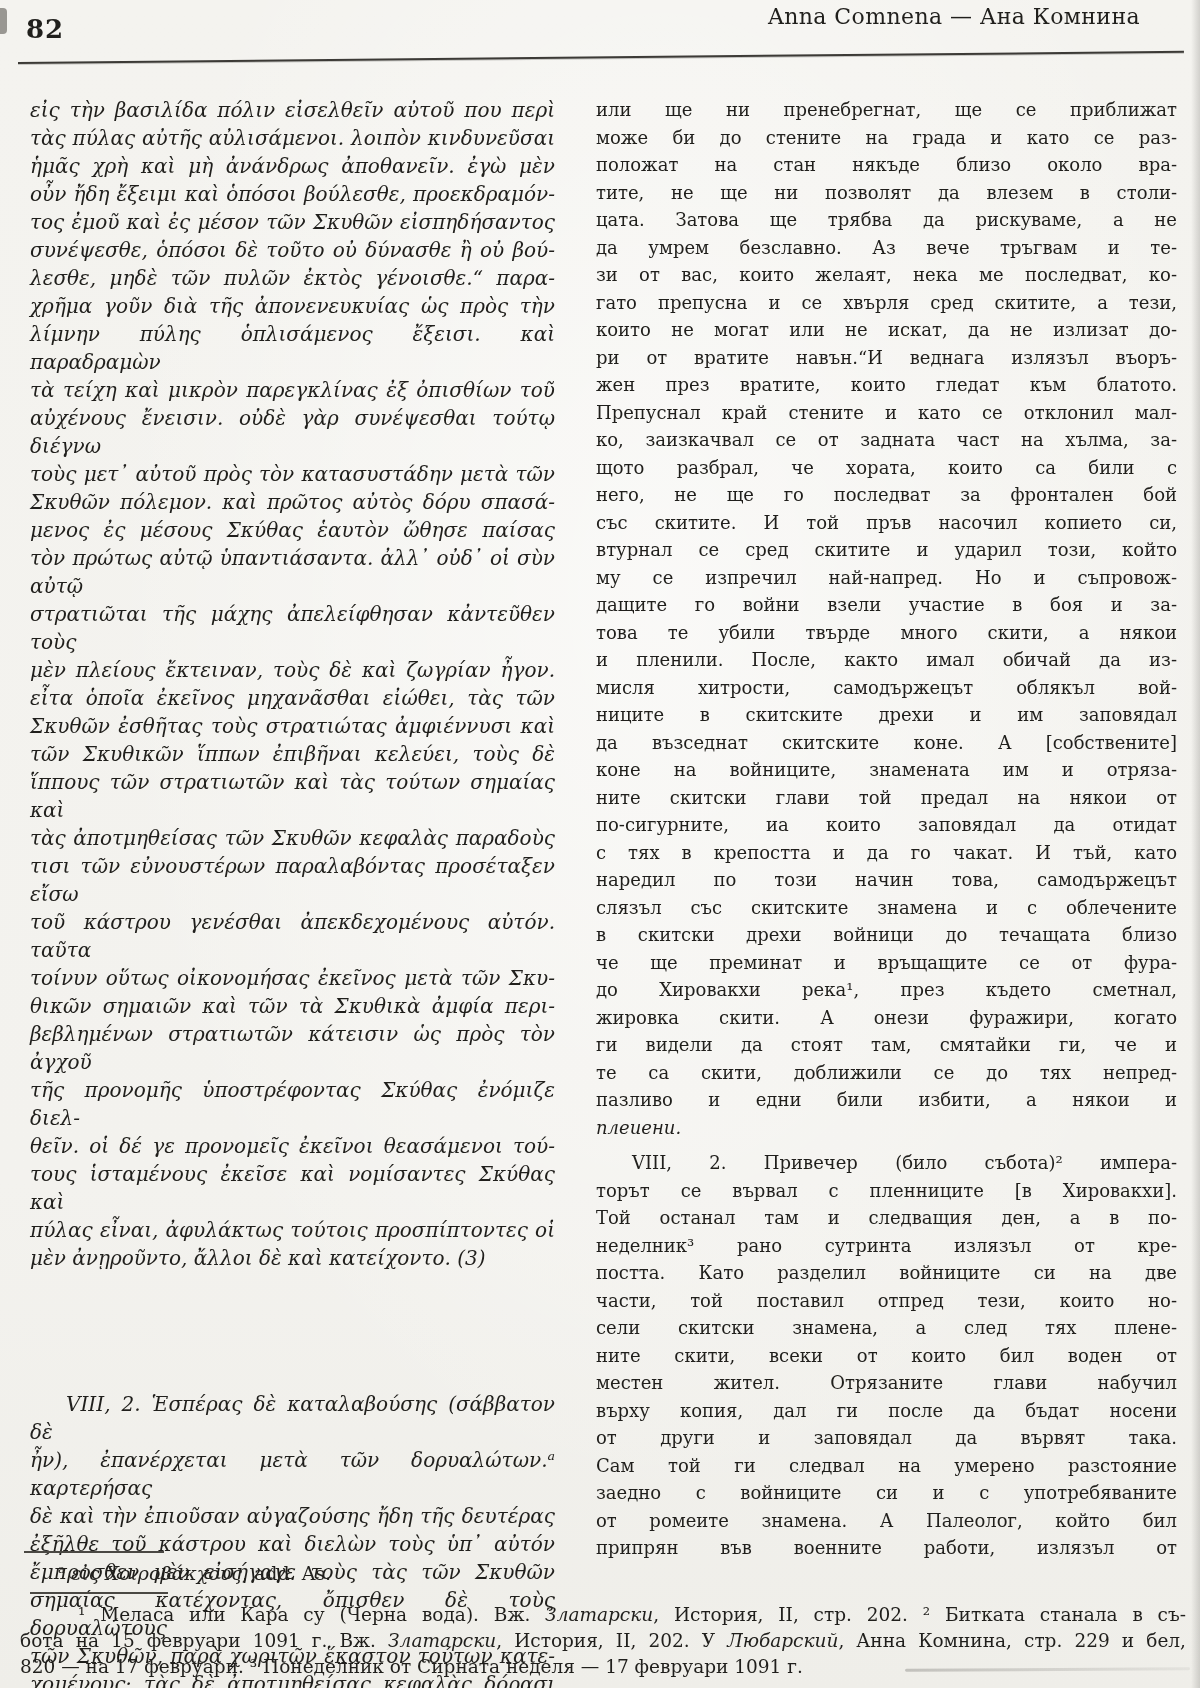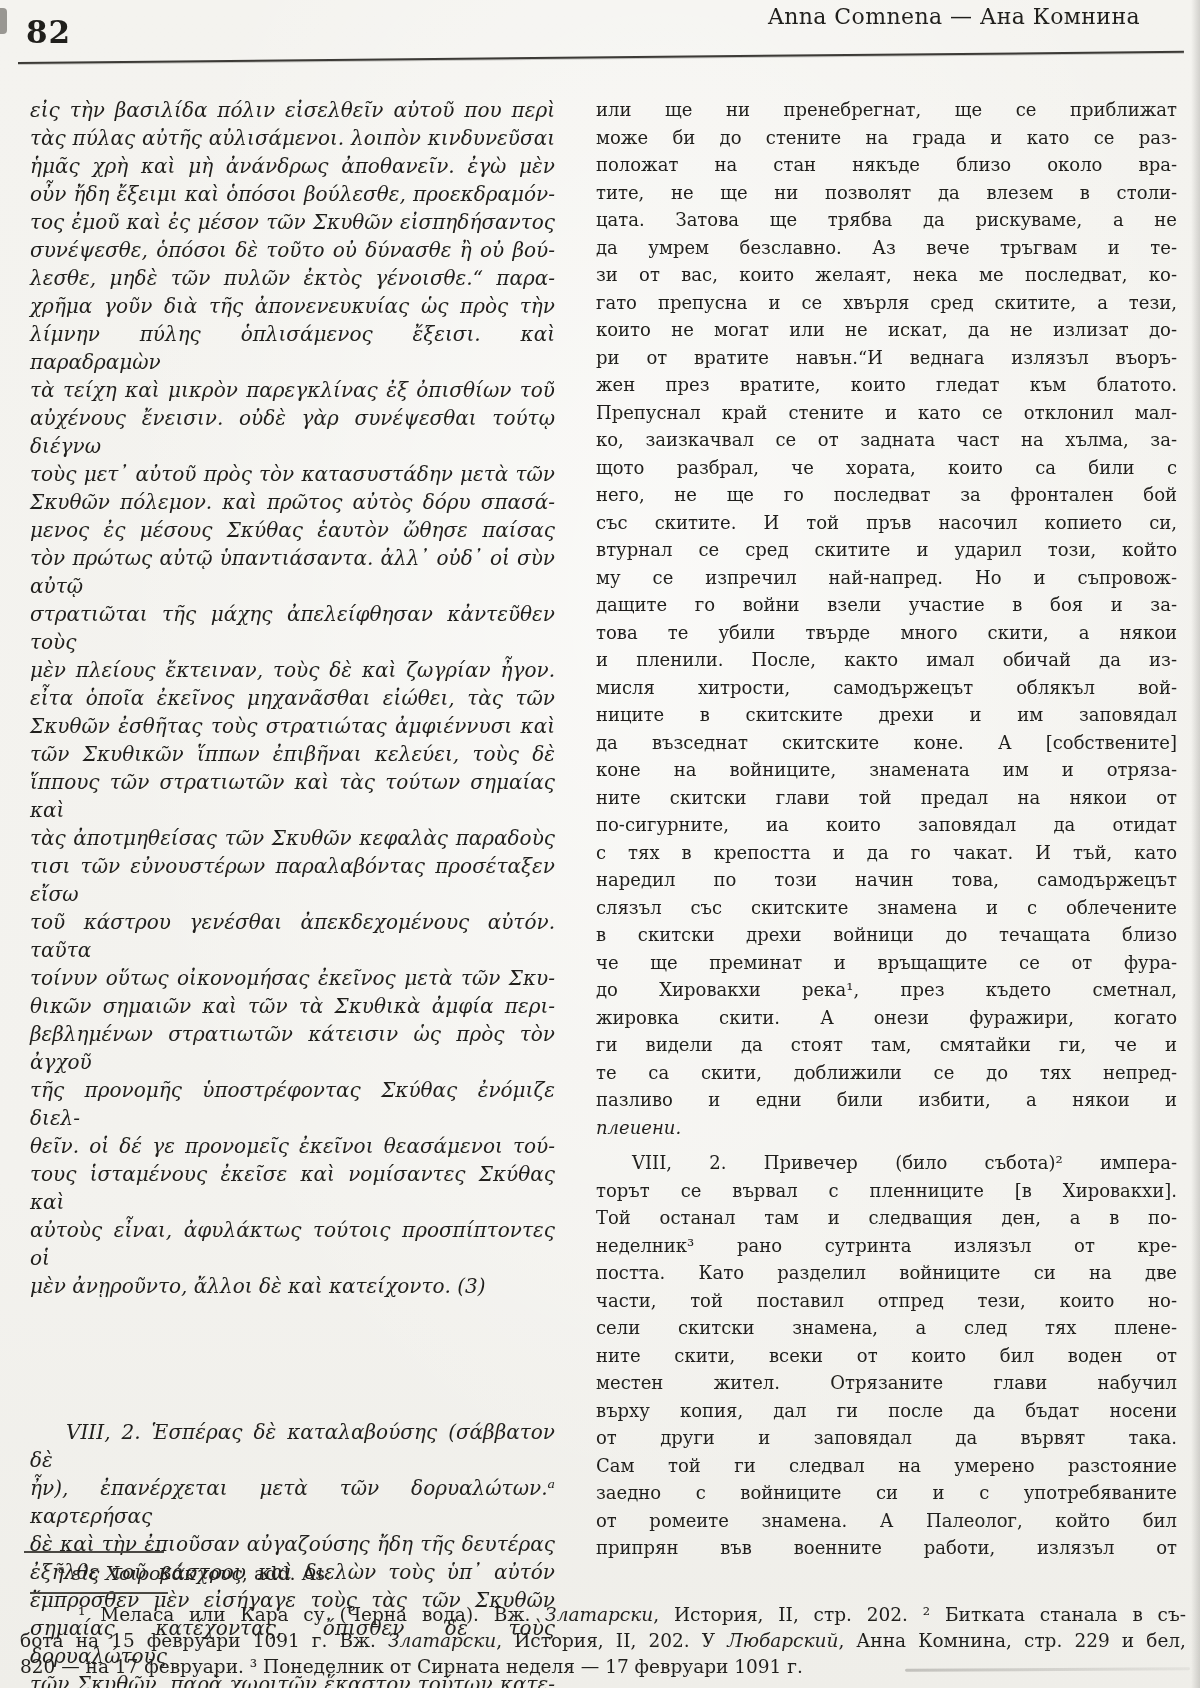--- a/index.html
+++ b/index.html
@@ -11,21 +11,21 @@
     font-family:"DejaVu Serif","DejaVu Sans",serif;
     color:#201f1c;
   }
   
   .edge-right{position:absolute;right:0;top:0;width:9px;height:100%;
     background:linear-gradient(90deg,rgba(70,68,64,0) 0%,rgba(70,68,64,.20) 100%);}
   .corner-mark{position:absolute;left:0;top:8px;width:7px;height:26px;background:#4e4b46;opacity:.55;border-radius:0 4px 4px 0;}
   .bottom-smudge{position:absolute;left:905px;top:1668px;width:285px;height:3px;border-radius:2px;
     background:linear-gradient(90deg,rgba(90,88,84,.30),rgba(90,88,84,.08));transform:rotate(-.3deg);}
 
-  .pagenum{position:absolute;left:26px;top:14px;font-size:31px;font-weight:bold;letter-spacing:1px;}
+  .pagenum{position:absolute;left:26px;top:14px;font-size:26px;font-weight:bold;letter-spacing:1px;}
   .title{position:absolute;left:0;right:60px;top:4px;text-align:right;font-size:22px;letter-spacing:.4px;}
   .header-rule{position:absolute;left:18px;top:62px;width:1166px;height:2px;background:#3c3a36;
     transform:rotate(-.55deg);transform-origin:left center;box-shadow:0 1px 0 rgba(60,58,54,.25);}
 
   .col{position:absolute;top:88px;}
   .col-greek{left:22px;width:541px;font-style:italic;font-size:20px;line-height:28px;}
   .col-bulg{left:588px;width:597px;font-size:18px;line-height:27.5px;}
 
   .para{margin:8px;}
   .tline{text-align:justify;text-align-last:justify;}
@@ -81,21 +81,21 @@
         <div class="tline">ἵππους τῶν στρατιωτῶν καὶ τὰς τούτων σημαίας καὶ</div>
         <div class="tline">τὰς ἀποτμηθείσας τῶν Σκυθῶν κεφαλὰς παραδοὺς</div>
         <div class="tline">τισι τῶν εὐνουστέρων παραλαβόντας προσέταξεν εἴσω</div>
         <div class="tline">τοῦ κάστρου γενέσθαι ἀπεκδεχομένους αὐτόν. ταῦτα</div>
         <div class="tline">τοίνυν οὕτως οἰκονομήσας ἐκεῖνος μετὰ τῶν Σκυ-</div>
         <div class="tline">θικῶν σημαιῶν καὶ τῶν τὰ Σκυθικὰ ἀμφία περι-</div>
         <div class="tline">βεβλημένων στρατιωτῶν κάτεισιν ὡς πρὸς τὸν ἀγχοῦ</div>
         <div class="tline">τῆς προνομῆς ὑποστρέφοντας Σκύθας ἐνόμιζε διελ-</div>
         <div class="tline">θεῖν. οἱ δέ γε προνομεῖς ἐκεῖνοι θεασάμενοι τού-</div>
         <div class="tline">τους ἱσταμένους ἐκεῖσε καὶ νομίσαντες Σκύθας καὶ</div>
-        <div class="tline">αὐτοὺς εἶναι, ἀφυλάκτως τούτοις προσπίπτοντες οἱ</div>
+        <div class="tline">πύλας εἶναι, ἀφυλάκτως τούτοις προσπίπτοντες οἱ</div>
         <div class="tline last">μὲν ἀνῃροῦντο, ἄλλοι δὲ καὶ κατείχοντο. (3)</div>
       </div>
       <div class="para indent" style="margin-top: 118px;">
         <div class="tline first">VIII, 2. Ἑσπέρας δὲ καταλαβούσης (σάββατον δὲ</div>
         <div class="tline">ἦν), ἐπανέρχεται μετὰ τῶν δορυαλώτων.ᵃ καρτερήσας</div>
         <div class="tline">δὲ καὶ τὴν ἐπιοῦσαν αὐγαζούσης ἤδη τῆς δευτέρας</div>
         <div class="tline">ἐξῆλθε τοῦ κάστρου καὶ διελὼν τοὺς ὑπ᾽ αὐτόν</div>
         <div class="tline">ἔμπροσθεν μὲν εἰσήγαγε τοὺς τὰς τῶν Σκυθῶν</div>
         <div class="tline">σημαίας κατέχοντας, ὄπισθεν δὲ τοὺς δορυαλώτους</div>
         <div class="tline">τῶν Σκυθῶν, παρὰ χωριτῶν ἕκαστον τούτων κατε-</div>

